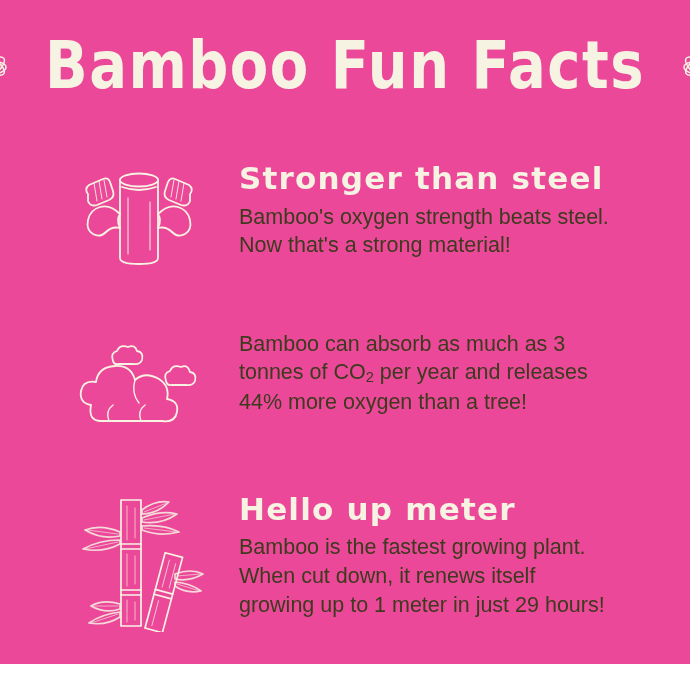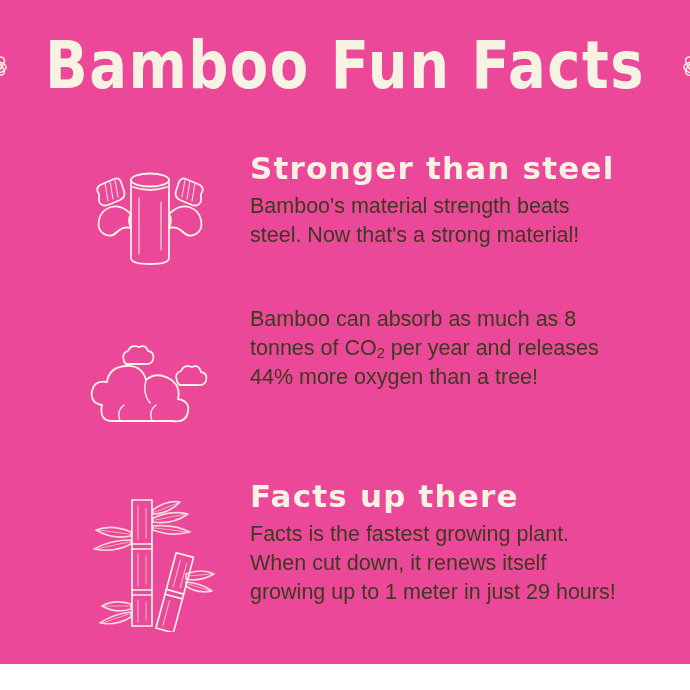--- a/index.html
+++ b/index.html
@@ -44,24 +44,24 @@
     letter-spacing: 1.5px;
     white-space: nowrap;
     line-height: 1;
     padding: 0 10px;
     transform: scaleY(1.18);
   }
 
   
   .fact {
     position: absolute;
-    left: 66px;
+    left: 55px;
     width: 600px;
     display: flex;
-    align-items: flex-start;
+    align-items: center;
   }
   #fact-0 { top: 152px; }
   #fact-1 { top: 305px; }
   #fact-2 { top: 480px; }
 
   .fact-icon {
     flex: 0 0 auto;
     width: 168px;
     display: flex;
     align-items: flex-start;
@@ -277,21 +277,21 @@
 
           <path d="M118,36 Q122,31 117,27 L103,21 Q98,19 96,24 L93,33 Q91,39 97,42 L109,47 Q116,49 118,43 Z"></path>
           <path d="M112,25 L109,43" stroke-width="0.9"></path>
           <path d="M107,23 L104,41" stroke-width="0.9"></path>
           <path d="M102,22 L99,39" stroke-width="0.9"></path>
         </g>
       </svg>
     </div>
     <div class="fact-body">
       <h2 class="fact-heading">Stronger than steel</h2>
-      <p class="fact-text"><span>Bamboo's material strength beats</span> <span>steel. Now that's a strong material!</span></p>
+      <p class="fact-text"><span>Bamboo's oxygen strength beats</span> <span>steel. Now that's a strong material!</span></p>
     </div>
   </div>
 
   <div class="fact" id="fact-1">
     <div class="fact-icon">
       <svg viewBox="0 0 140 110" width="140" height="110" aria-hidden="true">
         <g fill="none" stroke="#f7f3e3" stroke-width="1.8" stroke-linecap="round" stroke-linejoin="round">
 
           <path d="M44,30 Q41,22 48,20 Q51,13 59,16 Q66,13 68,20 Q75,21 73,29 Q71,34 64,33 L50,33 Q45,34 44,30 Z"></path>
 
@@ -308,21 +308,21 @@
                    Q106,92 93,90
                    L32,90
                    Q19,90 22,74 Z"></path>
           <path d="M40,90 Q36,80 44,74" stroke-width="1.4"></path>
           <path d="M66,49 Q62,62 70,72" stroke-width="1.4"></path>
           <path d="M72,90 Q68,80 76,74" stroke-width="1.4"></path>
         </g>
       </svg>
     </div>
     <div class="fact-body">
-      <p class="fact-text"><span>Bamboo can absorb as much as 8</span> tonnes of CO<sub>2</sub> per year and releases <span>44% more oxygen than a tree!</span></p>
+      <p class="fact-text"><span>Bamboo can absorb as much as 3</span> tonnes of CO<sub>2</sub> per year and releases <span>44% more oxygen than a tree!</span></p>
     </div>
   </div>
 
   <div class="fact" id="fact-2">
     <div class="fact-icon">
       <svg viewBox="0 0 140 140" width="140" height="140" aria-hidden="true">
         <g fill="none" stroke="#f7f3e3" stroke-width="1.7" stroke-linecap="round" stroke-linejoin="round">
 
           <path d="M52,8 L72,8 L72,134 L52,134 Z"></path>
           <path d="M52,52 L72,52"></path>
@@ -383,18 +383,18 @@
             <path d="M106,90 Q121,91 132,99 Q117,102 106,94 Z"></path>
             <g stroke-width="0.7">
               <path d="M108,84 L132,82"></path>
                 <path d="M108,92 L131,99"></path>
             </g>
           </g>
         </g>
       </svg>
     </div>
     <div class="fact-body">
-      <h2 class="fact-heading">Facts up there</h2>
-      <p class="fact-text"><span>Facts is the fastest growing</span> <span>plant. When cut down, it renews</span> <span>itself growing up to 1 meter in</span> <span>just 29 hours!</span></p>
+      <h2 class="fact-heading">Hello up meter</h2>
+      <p class="fact-text"><span>Bamboo is the fastest growing</span> <span>plant. When cut down, it renews</span> <span>itself growing up to 1 meter in</span> <span>just 29 hours!</span></p>
     </div>
   </div>
 
 </div>
 
 </body></html>

